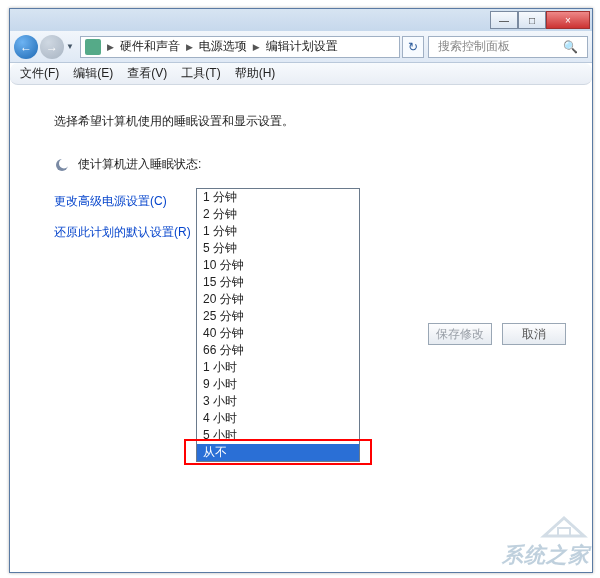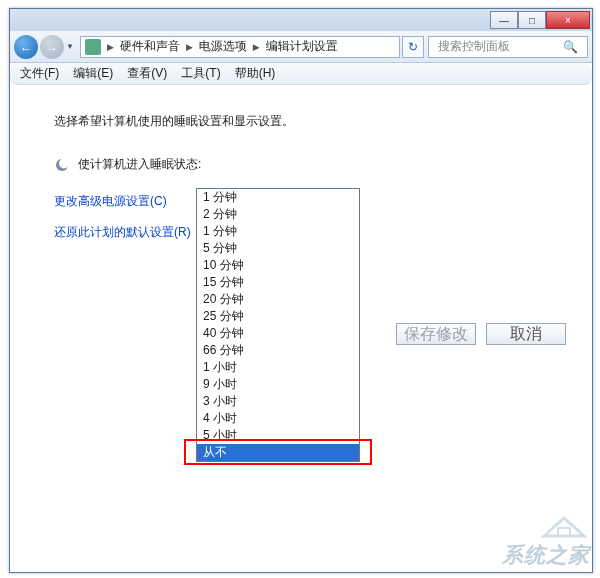--- a/index.html
+++ b/index.html
@@ -36,21 +36,21 @@
     .row-label { width:118px; }
     .field { position:relative; }
     .combo { width:164px; height:20px; border:1px solid #7a92ac; background:linear-gradient(#f8fbff,#cfe0f2); display:flex; align-items:center; justify-content:space-between; padding:0 4px; font-size:12px; box-shadow: inset 0 0 0 1px rgba(255,255,255,.6); }
     .combo.active { background:linear-gradient(#d0e6fb,#a7cdf0); }
     .chev { font-size:9px; color:#333; }
     
     .links { margin-top: 8px; }
     .link { color:#0645cc; font-size:12px; margin-bottom: 14px; cursor:pointer; }
     
     .bottom-btns { position:absolute; right:26px; top:314px; display:flex; gap:10px; }
-    .btn { width:80px; height:22px; border:1px solid #9aa7b5; background:linear-gradient(#fdfdfe,#e6ebf1); font-size:16px; color:#555; display:flex; align-items:center; justify-content:center;text-align:right; }
+    .btn { width:64px; height:22px; border:1px solid #9aa7b5; background:linear-gradient(#fdfdfe,#e6ebf1); font-size:12px; color:#555; display:flex; align-items:center; justify-content:center; }
     .btn.disabled { color:#9aa0a8; }
     
     .dropdown { position:absolute; left:186px; top:179px; width:164px; border:1px solid #6a7a8c; background:#fff; font-size:12px; }
     .dd-item { height:17px; padding:0 6px; display:flex; align-items:center; color:#222; }
     .dd-item.sel { background:#2a6fd6; color:#fff; }
     .dd-highlight-box { position:absolute; border:2px solid #f00; pointer-events:none; }
     
     .watermark { position:absolute; right:2px; bottom:3px; font-size:21px; color:rgba(180,200,215,.85); font-style:italic; font-weight:bold; letter-spacing:1px; }
     .wm-logo { position:absolute; right:4px; bottom:32px; width:48px; height:32px; opacity:.6; }
   </style>

